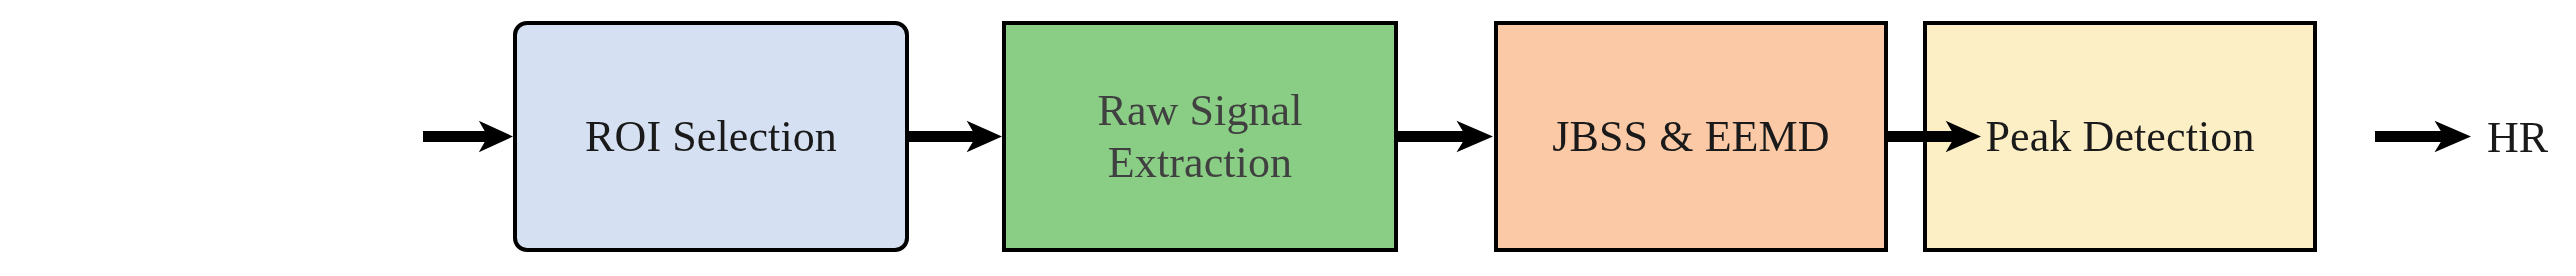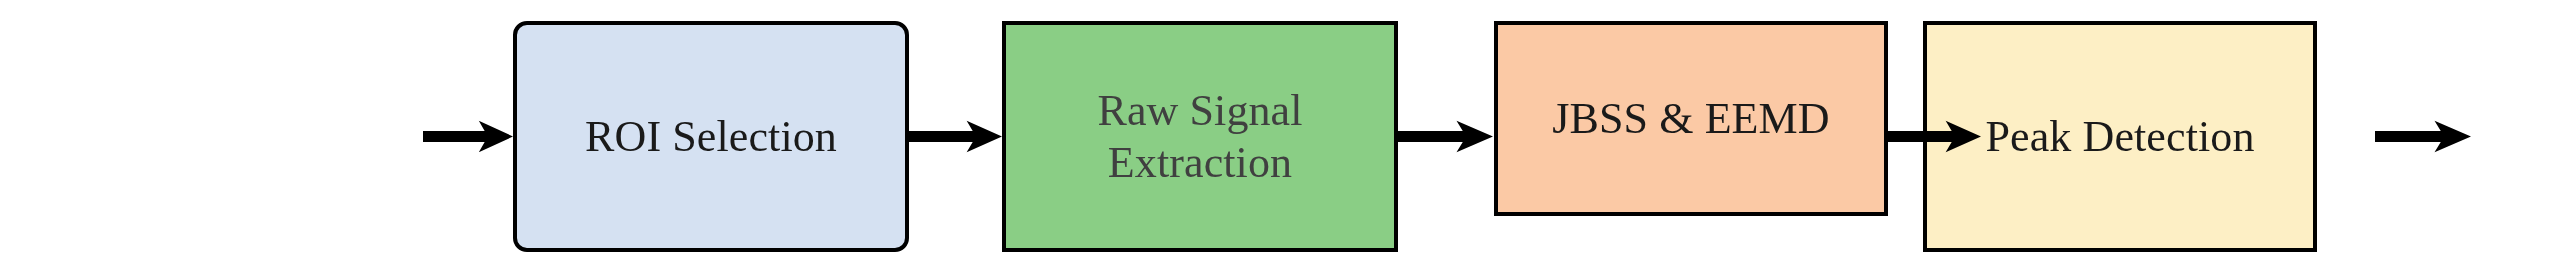--- a/index.html
+++ b/index.html
@@ -59,21 +59,21 @@
 
 <div id="flowchart" style="background: rgb(255, 255, 255);">
 
   <div class="node" id="node-1" style="left: 513px; top: 21.3px; width: 396px; height: 231px; background: rgb(213, 225, 242); border-color: rgb(0, 0, 0); color: rgb(26, 26, 26); border-radius: 14px;">
     <span>ROI Selection</span>
   </div>
   <div class="node" id="node-2" style="left: 1002px; top: 21.3px; width: 396px; height: 231px; background: rgb(138, 206, 133); border-color: rgb(0, 0, 0); color: #404040;">
     <span>Raw Signal
 Extraction</span>
   </div>
-  <div class="node" id="node-3" style="left: 1494px; top: 21.3px; width: 394px; height: 195px; background: rgb(251, 201, 165); border-color: rgb(0, 0, 0); color: rgb(26, 26, 26);">
+  <div class="node" id="node-3" style="left: 1494px; top: 21.3px; width: 394px; height: 231px; background: rgb(251, 201, 165); border-color: rgb(0, 0, 0); color: rgb(26, 26, 26);">
     <span>JBSS &amp; EEMD</span>
   </div>
   <div class="node" id="node-4" style="left: 1923px; top: 21.3px; width: 394px; height: 231px; background: rgb(253, 239, 197); border-color: rgb(0, 0, 0); color: rgb(26, 26, 26);">
     <span>Peak Detection</span>
   </div>
 
   <div class="arrow" id="arrow-0" style="left: 423px; top: 116px; width: 90px;">
     <svg viewBox="0 0 100 60" preserveAspectRatio="none" aria-hidden="true">
       <path d="M 0 30 L 74 30" stroke="#000000" stroke-width="11" fill="none" vector-effect="non-scaling-stroke"></path>
       <path d="M 100 30 L 62 7 L 72 30 L 62 53 Z" fill="#000000"></path>
@@ -97,15 +97,18 @@
       <path d="M 100 30 L 62 7 L 72 30 L 62 53 Z" fill="#000000"></path>
     </svg>
   </div>
   <div class="arrow" id="arrow-4" style="left: 2375px; top: 116px; width: 96px;">
     <svg viewBox="0 0 100 60" preserveAspectRatio="none" aria-hidden="true">
       <path d="M 0 30 L 74 30" stroke="#000000" stroke-width="11" fill="none" vector-effect="non-scaling-stroke"></path>
       <path d="M 100 30 L 62 7 L 72 30 L 62 53 Z" fill="#000000"></path>
     </svg>
   </div>
 
+  <div class="terminal-label" id="terminal-0" style="left: 2487px; top: 114px; height: 48px; color: rgb(26, 26, 26);">
+    <span>HR</span>
+  </div>
 
 </div>
 
 
 </body></html>

